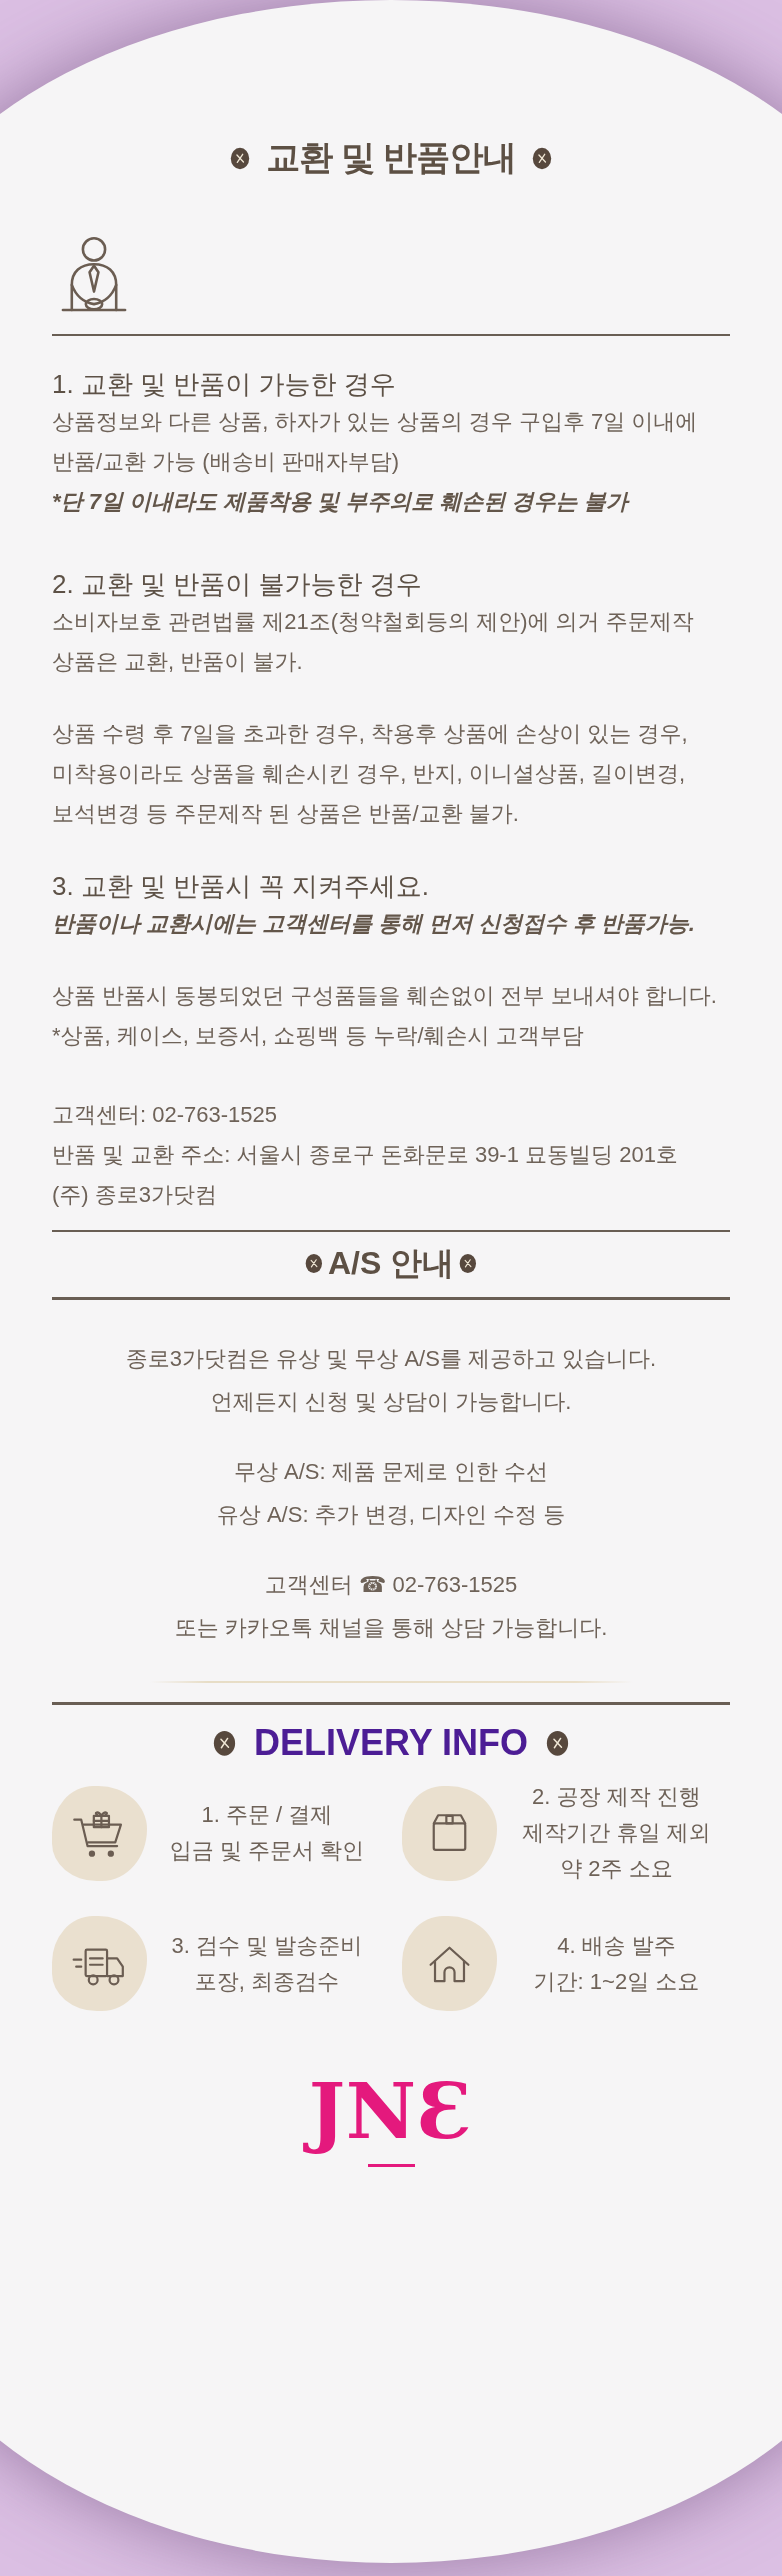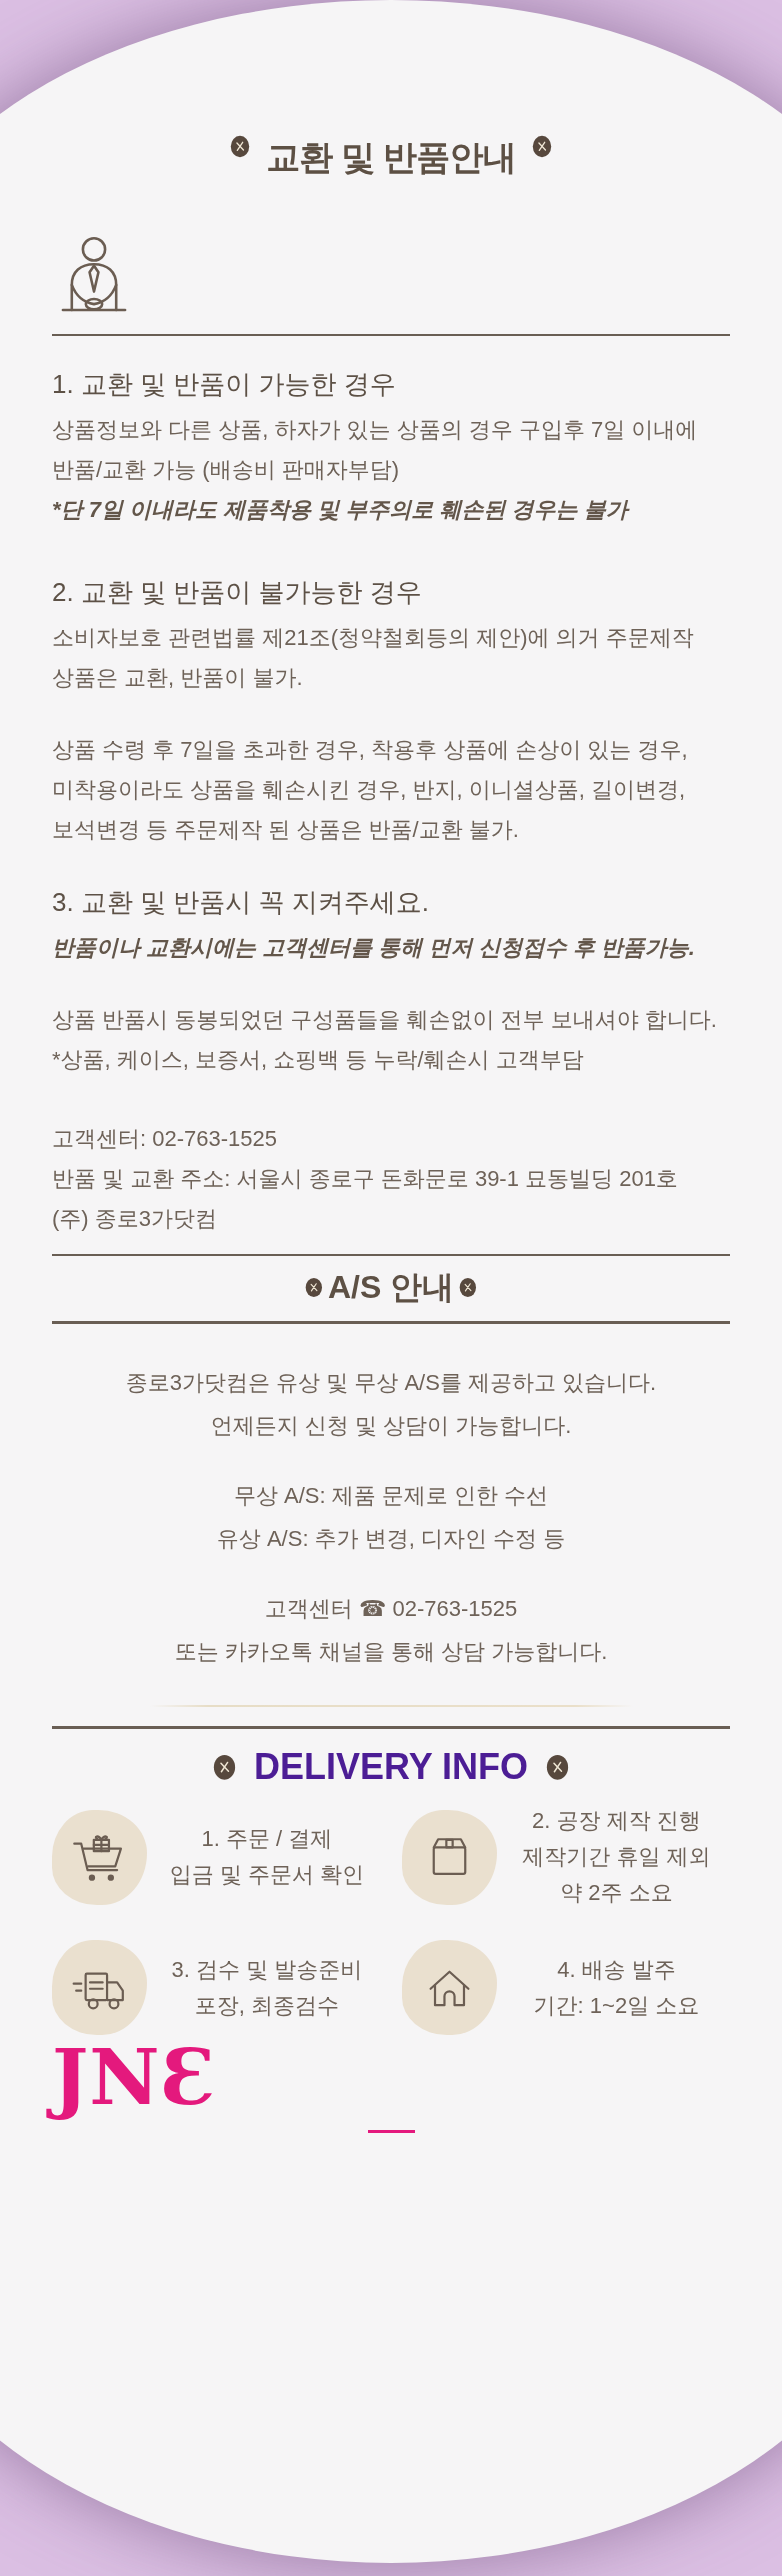--- a/index.html
+++ b/index.html
@@ -12,36 +12,36 @@
   .card{
     position:absolute;top:0;bottom:13px;left:-121px;right:-121px;
     background:#f6f5f6;
     border-radius:50% 50% 50% 50% / 322px 322px 346px 346px;
     box-shadow:0 0 72px rgba(96,64,110,0.55);
   }
   .content{
     position:absolute;top:0;left:0;width:782px;height:2576px;
     padding:0 52px;box-sizing:border-box;
   }
-  .title-row{display:flex;justify-content:center;gap:16px;margin-top:135px;}
+  .title-row{display:flex;justify-content:center;align-items:center;gap:16px;margin-top:135px;}
   .page-title{font-size:34px;font-weight:700;color:#5d5044;letter-spacing:-0.8px;}
   .stitch{width:20px;height:23px;flex:0 0 auto;}
   .stitch-sm{width:17.7px;height:21px;}
   .stitch-lg{width:23px;height:26.6px;}
 
   .notice{display:flex;align-items:center;gap:21px;margin-top:53px;padding-left:4.8px;}
   .notice svg{flex:0 0 auto;}
   .notice-text{color:#ec1c0f;font-size:22.5px;font-weight:700;line-height:43px;white-space:pre-line;}
 
   .divider{height:2.4px;background:#695e54;margin-top:13px;}
   .sec-heading{font-size:26px;font-weight:500;color:#5d5146;line-height:35px;}
   .body-text{font-size:22px;line-height:40px;white-space:pre-line;}
   .bold{font-weight:700;color:#63564a;font-style:italic;}
 
-  .mt10{margin-top:8px;} .mt40{margin-top:32px;}
+  .mt10{margin-top:0;} .mt40{margin-top:32px;}
   .sec-gap{margin-top:45px;}
 
   .as-title-row{display:flex;justify-content:center;align-items:center;gap:5px;margin-top:9.7px;}
   .as-title{font-size:32px;font-weight:700;color:#5d5044;}
   .as-p{font-size:22px;line-height:43px;white-space:pre-line;text-align:center;}
 
   .soft-divider{height:2.4px;width:483px;margin:32px auto 0;
     background:linear-gradient(90deg,rgba(233,223,201,0),#e7ddc6 12%,#eadfc9 88%,rgba(233,223,201,0));}
   .divider-2{margin-top:19.3px;}
 
@@ -51,21 +51,21 @@
   .steps{display:grid;grid-template-columns:1fr 1fr;column-gap:21px;row-gap:29px;margin-top:15px;}
   .step{display:flex;align-items:center;gap:6.4px;}
   .blob{width:95px;height:95px;flex:0 0 auto;background:#eae0cf;
     border-radius:46% 54% 50% 50% / 52% 48% 58% 42%;
     display:flex;align-items:center;justify-content:center;}
   .blob svg{width:63px;height:63px;}
   .step-text{flex:1;text-align:center;font-size:22px;line-height:36px;white-space:pre-line;color:#6e6258;}
 
   .footer-message{margin-top:81px;text-align:center;font-size:22px;line-height:42px;white-space:pre-line;}
 
-  .logo{}
+  .logo{margin-top:58px;text-align:center;}
   .logo-text{font-family:"DejaVu Serif","Liberation Serif",serif;font-size:77px;font-weight:600;
     color:#e4197d;letter-spacing:0.8px;line-height:1.1;}
   .logo-underline{width:47px;height:3.2px;background:#e4197d;margin:9.7px auto 0;}
 
   .line-icon{stroke:#6b5d52;stroke-width:3.5;fill:none;stroke-linecap:round;stroke-linejoin:round;}
 </style>
 </head>
 <body>
 
 <div class="card"></div>

